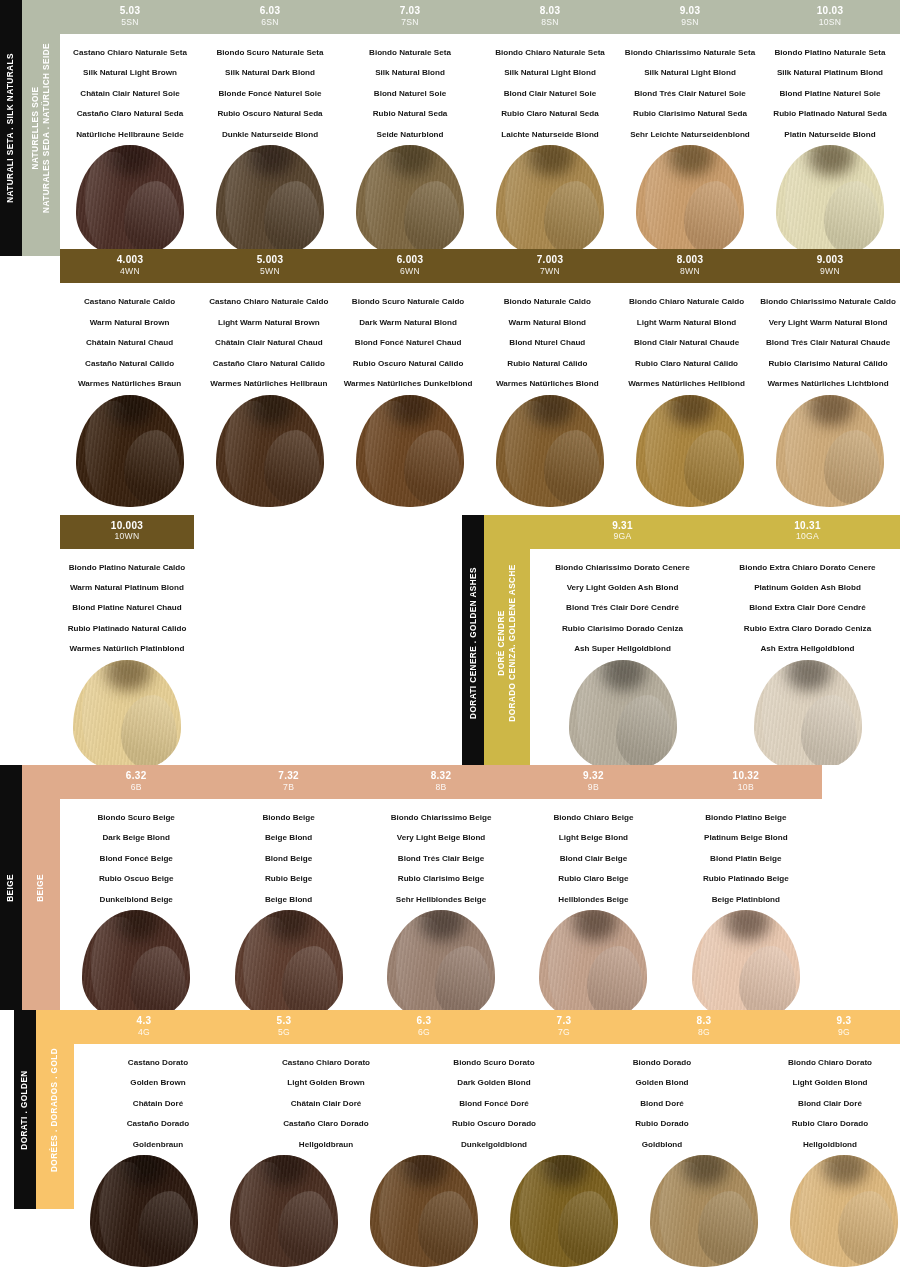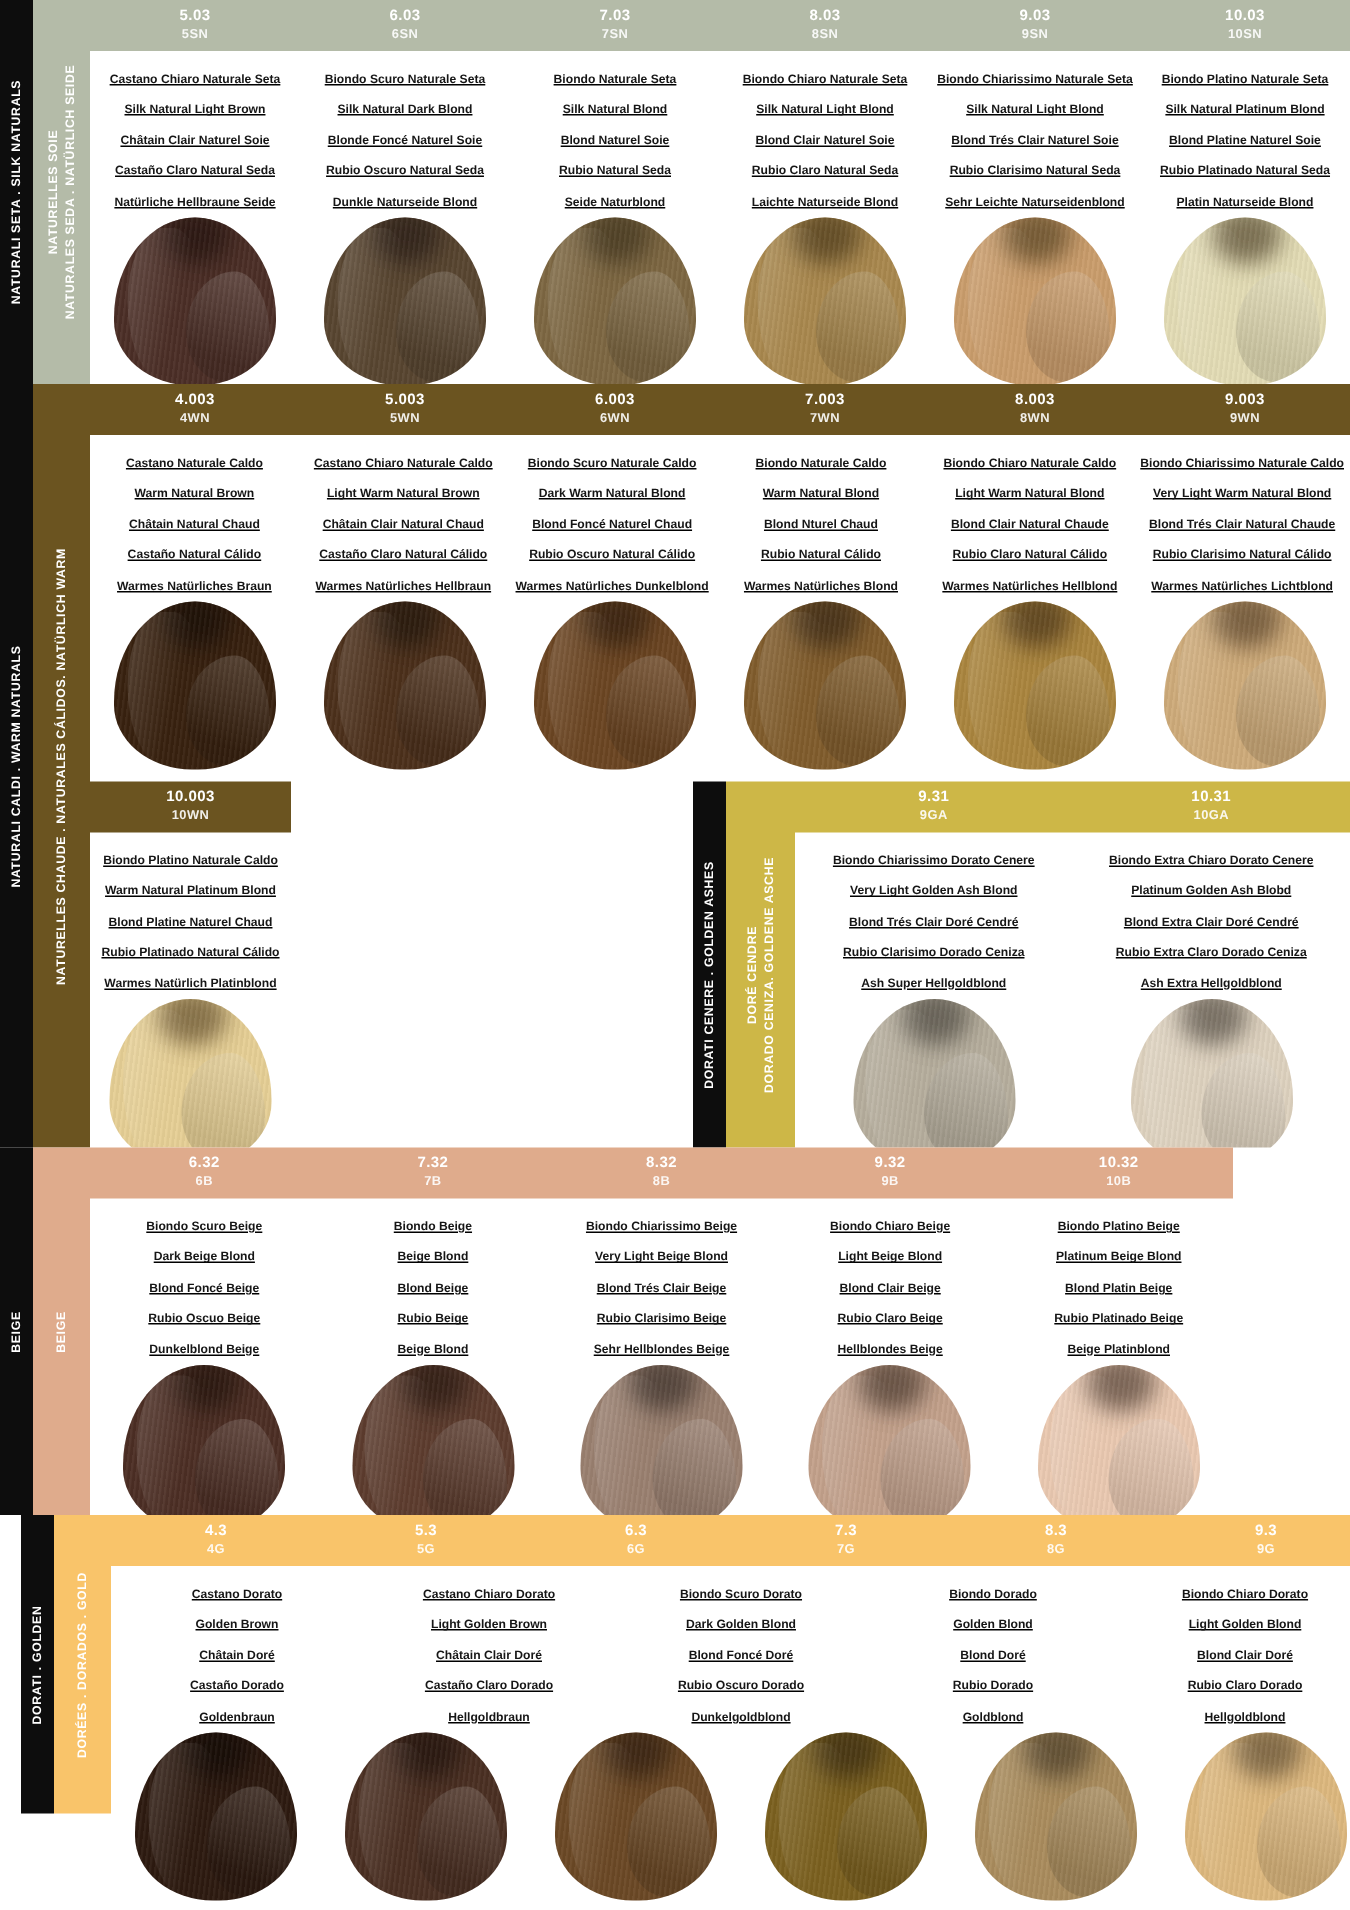--- a/index.html
+++ b/index.html
@@ -43,24 +43,24 @@
   
   .hdr-row { display: flex; width: 100%; }
   .hdr-cell {
     flex: 1 1 0;
     text-align: center;
     color: #ffffff;
     padding: 5px 0 6px 0;
     line-height: 11.5px;
   }
   .hdr-num { font-size: 10px; font-weight: bold; letter-spacing:.3px; }
-  .hdr-code { font-size: 8.6px; font-weight: bold; opacity:.9; letter-spacing:.3px;}
+  .hdr-code { font-size: 8.6px; font-weight: normal; opacity:.9; letter-spacing:.3px;}
 
   .names-row { display: flex; width: 100%; padding-top: 9px; }
-  .names-cell { flex: 1 1 0; text-align: center; padding: 0 4px; text-decoration: underline; }
+  .names-cell { flex: 1 1 0; text-align: center; padding: 0 4px; }
   .names-cell div {
     font-size: 8.1px;
     color: #161616;
     font-weight: bold;
     line-height: 20.4px;
     white-space: nowrap;
   }
 
   .swatch-row { display: flex; width: 100%; }
   .swatch-cell { flex: 1 1 0; display: flex; justify-content: center; align-items: flex-start; }
@@ -239,21 +239,21 @@
             <div class="swatch" style="background:linear-gradient(160deg,#e3dcb6 0%, #e3dcb6 45%, #e3dcb6 100%);">
               <div class="root" style="background:#6d6146;"></div>
               <div class="sheen"></div>
               <div class="curl"></div>
               <div class="strands"></div>
             </div>
           </div>
         </div>
       </div>
     </div>
-    <div class="section" style="top:256px;height:509px;">
+    <div class="section" style="top:256px;height:509px;align-items:center;">
       <div class="rail-black">
         <div class="rail-txt">NATURALI CALDI . WARM NATURALS</div>
       </div>
       <div class="rail-color" style="background:#6b5420;">
         <div class="rail-txt">NATURELLES CHAUDE . NATURALES CÁLIDOS. NATÜRLICH WARM</div>
       </div>
       <div class="body-area">
         <div class="hdr-row" style="background:#6b5420;">
           <div class="hdr-cell">
             <div class="hdr-num">4.003</div>

